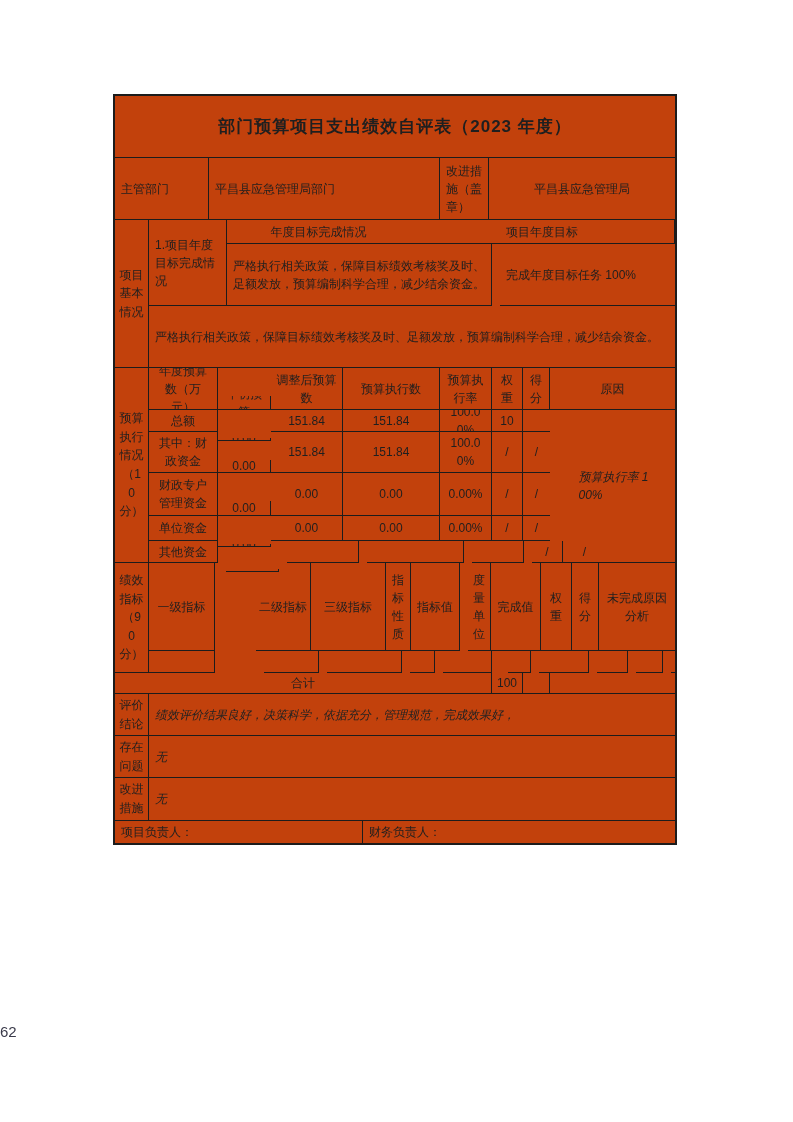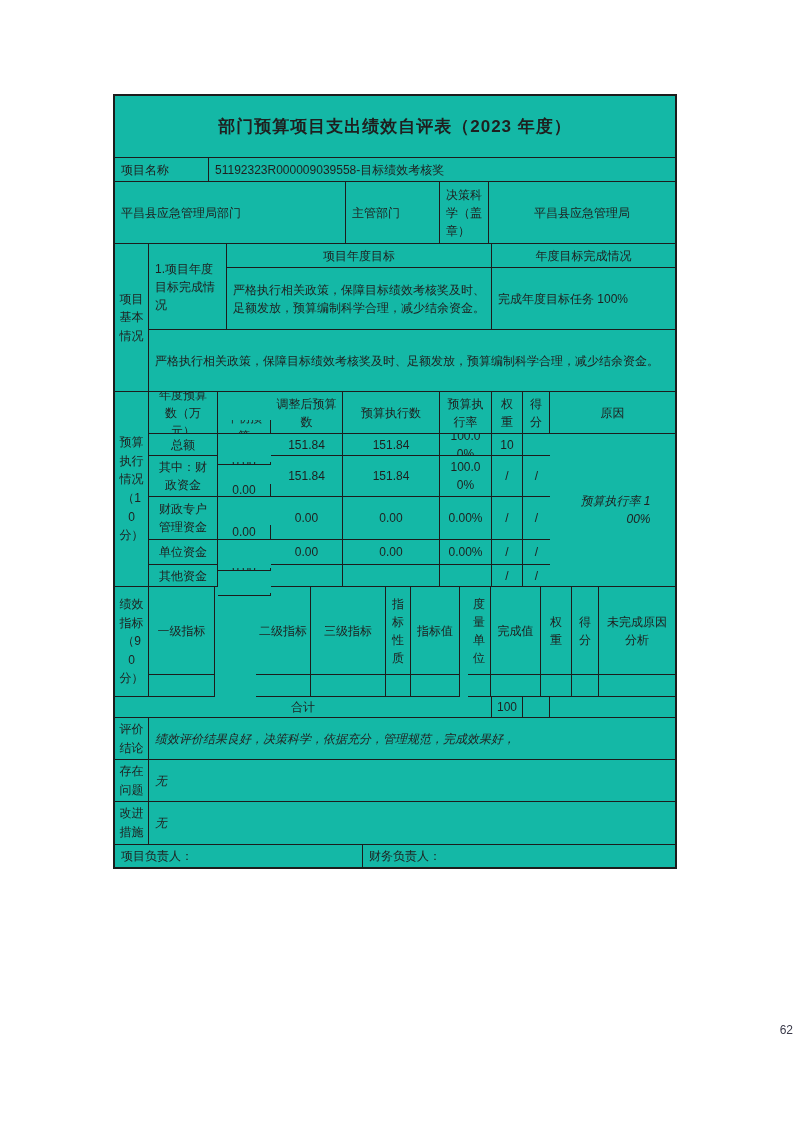--- a/index.html
+++ b/index.html
@@ -4,44 +4,44 @@
 <style>
   html,body{margin:0;padding:0;}
   body{
     width:793px;height:1122px;background:#ffffff;
     font-family:"Liberation Sans","DejaVu Sans",sans-serif;
     color:#1f1f1f;
   }
   .page{position:relative;width:793px;height:1122px;background:#fff;overflow:hidden;}
   .doc-table{
     position:absolute;left:113px;top:94px;width:564px;
-    border:2px solid #1c1c1c;box-sizing:border-box;background:#14b8a6;
+    border:2px solid #1c1c1c;box-sizing:border-box;background:#c2410c;
     font-size:12px;line-height:1.5;
   }
   .row{display:flex;width:100%;box-sizing:border-box;}
   .col{display:flex;flex-direction:column;box-sizing:border-box;}
   .c{
     box-sizing:border-box;border-right:1px solid #1c1c1c;border-bottom:1px solid #1c1c1c;
     display:flex;align-items:center;justify-content:center;
     text-align:center;overflow:hidden;word-break:break-all;padding:1px 3px;
   }
   .c.last{border-right:none;}
   .c.nob{border-bottom:none;}
   .c.left{justify-content:flex-start;text-align:left;padding:2px 6px;}
   .flex1{flex:1 1 auto;min-width:0;}
-  .grow{flex:1 1 auto;min-height:0;}
+  .grow{flex:1 1 auto;min-height:0;gap:8px;}
   .title-cell{font-size:17px;font-weight:bold;letter-spacing:1px;border-right:none;}
   .vlabel{padding:1px 4px;line-height:1.55;}
   .narrow{padding:1px 5px;}
   .italic{font-style:italic;color:#222;}
   .reason-cell{font-style:italic;}
-  .reason-inner{width:76px;text-align:right;}
+  .reason-inner{width:76px;text-align:left;}
   .pagenum{
     position:absolute;top:1023px;left:0;width:100%;
-    text-align:right;font-size:12px;color:#3a3a4a;
+    text-align:left;font-size:15px;color:#3a3a4a;
   }
   
   .w34{width:34px;flex:0 0 34px;}
   .w78{width:78px;flex:0 0 78px;}
   .w94{width:94px;flex:0 0 94px;}
   .w231{width:231px;flex:0 0 231px;}
   .w49{width:49px;flex:0 0 49px;}
   .w265{width:265px;flex:0 0 265px;}
   .w69{width:69px;flex:0 0 69px;}
   .w53{width:53px;flex:0 0 53px;margin-top:28px;}
@@ -64,41 +64,37 @@
 </head>
 <body>
 
 <div class="page">
   <div class="doc-table">
 
     <div class="row" style="height:62px">
       <div class="c title-cell flex1 last">部门预算项目支出绩效自评表（2023 年度）</div>
     </div>
 
-    <div class="row" style="height:24px">
-      <div class="c left w94">项目名称</div>
-      <div class="c left flex1 last">51192323R000009039558-目标绩效考核奖</div>
-    </div>
 
     <div class="row" style="height:62px">
+      <div class="c left w94">主管部门</div>
       <div class="c left w231">平昌县应急管理局部门</div>
-      <div class="c left w94">主管部门</div>
-      <div class="c left w49">决策科学（盖章）</div>
+      <div class="c left w49">改进措施（盖章）</div>
       <div class="c flex1 last">平昌县应急管理局</div>
     </div>
 
     <div class="row" style="height:148px">
       <div class="c w34 vlabel">项目基本情况</div>
       <div class="col flex1">
         <div class="row" style="height:86px">
           <div class="c left w78">1.项目年度目标完成情况</div>
           <div class="col flex1">
             <div class="row" style="height:24px">
+              <div class="c flex1 last">年度目标完成情况</div>
               <div class="c w265">项目年度目标</div>
-              <div class="c flex1 last">年度目标完成情况</div>
             </div>
             <div class="row grow">
               <div class="c left w265">严格执行相关政策，保障目标绩效考核奖及时、足额发放，预算编制科学合理，减少结余资金。</div>
               <div class="c left flex1 last">完成年度目标任务 100%</div>
             </div>
           </div>
         </div>
         <div class="row grow">
           <div class="c left flex1 last">严格执行相关政策，保障目标绩效考核奖及时、足额发放，预算编制科学合理，减少结余资金。</div>
         </div>

